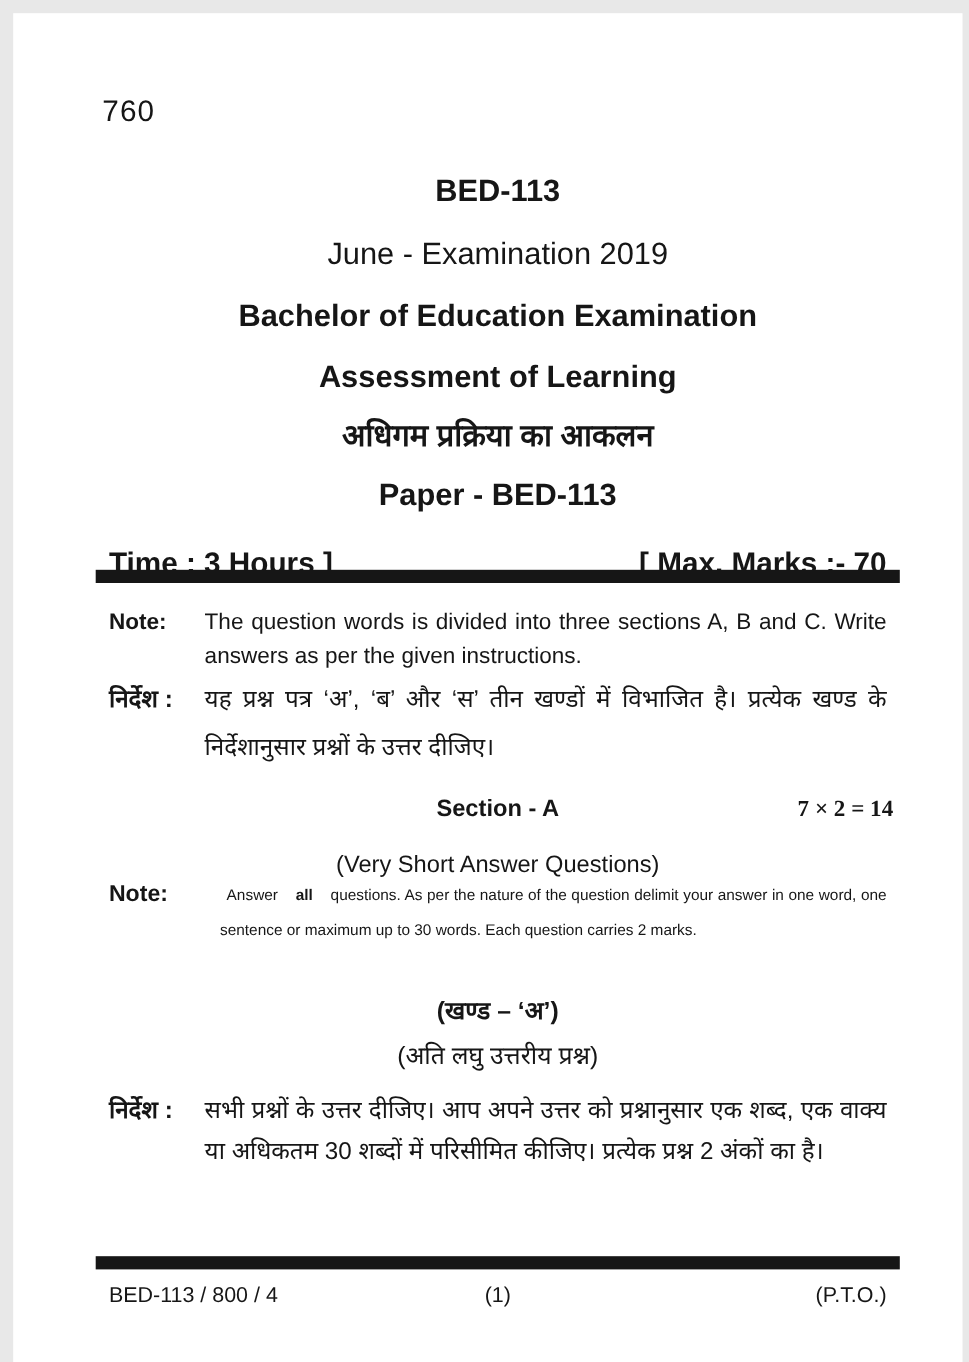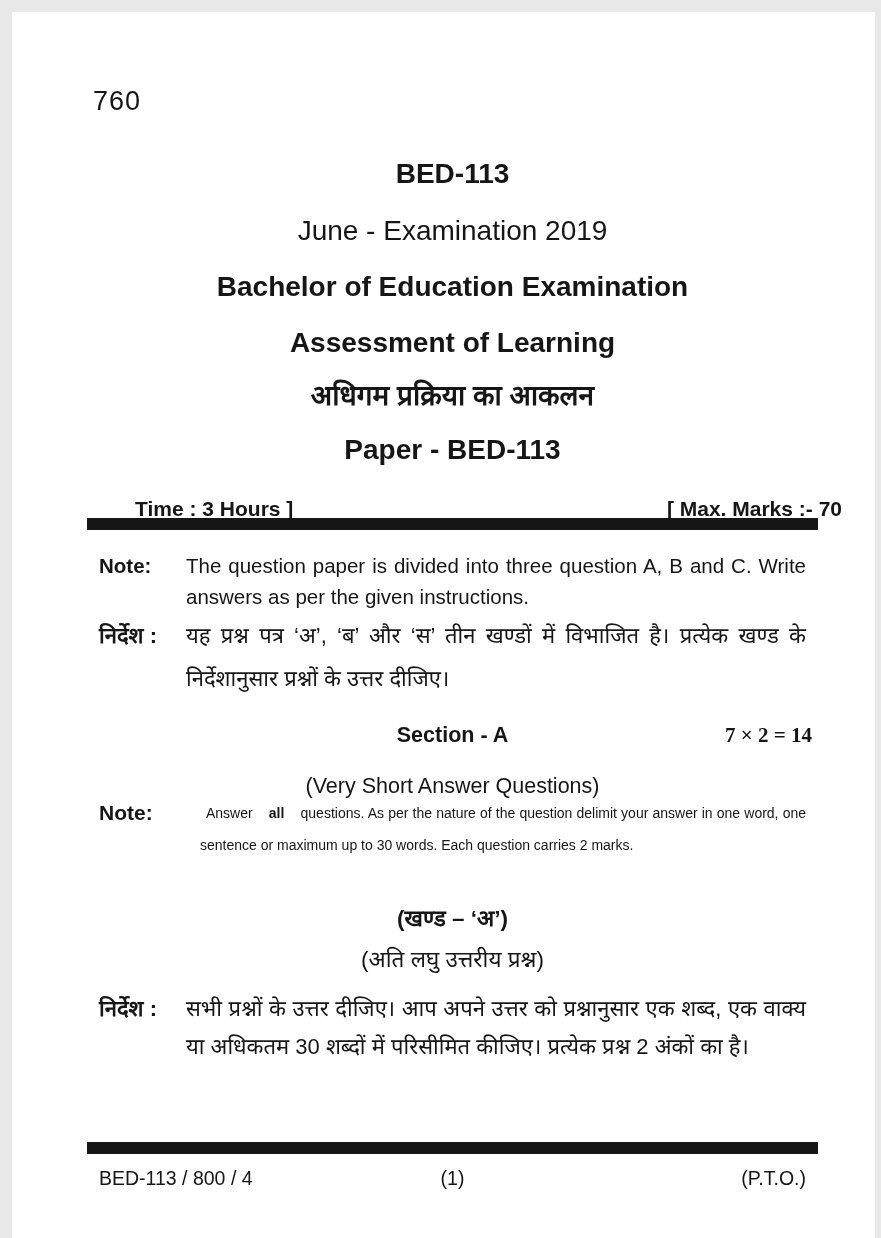--- a/index.html
+++ b/index.html
@@ -19,21 +19,21 @@
 
   .corner-num { left: 75px; top: 68px; font-size: 27px; letter-spacing: 1px; }
 
   .t-bold { font-weight: bold; }
   .title-line { font-size: 28px; }
   .hindi { font-family: "Liberation Sans", "DejaVu Sans", sans-serif; }
 
   .meta-row {
     left: 75px; top: 473px; width: 731px;
     display: flex; justify-content: space-between;
-    font-size: 21px; font-weight: bold; margin-left: 36px;
+    font-size: 27px; font-weight: bold;
   }
   .rule-thick { left: 75px; top: 506px; width: 731px; height: 5px; background: #161616; }
 
   .note-row { left: 75px; width: 731px; display: flex; align-items: flex-start; }
   .note-label { flex: 0 0 87px; font-weight: bold; font-size: 20.5px; line-height: 31px; }
   .note-label-hi { flex: 0 0 87px; font-weight: bold; font-size: 22px; line-height: 43px; }
   .note-text { flex: 1 1 auto; font-size: 20.5px; line-height: 31px; text-align: justify; }
   .note-text-hi { flex: 1 1 auto; font-size: 22px; line-height: 43px; text-align: justify; }
 
   .note1 { top: 526px; }
@@ -85,21 +85,21 @@
 
   <div class="abs meta-row">
     <span>Time : 3 Hours ]</span>
     <span>[ Max. Marks :- 70</span>
   </div>
 
   <div class="abs rule-thick"></div>
 
   <div class="abs note-row note1">
     <span class="note-label">Note:</span>
-    <div class="note-text">The question paper is divided into three question A, B and C. Write answers as per the given instructions.</div>
+    <div class="note-text">The question words is divided into three sections A, B and C. Write answers as per the given instructions.</div>
   </div>
 
   <div class="abs note-row note1-hi">
     <span class="note-label-hi hindi">निर्देश :</span>
     <div class="note-text-hi hindi">यह प्रश्न पत्र ‘अ’, ‘ब’ और ‘स’ तीन खण्डों में विभाजित है। प्रत्येक खण्ड के निर्देशानुसार प्रश्नों के उत्तर दीजिए।</div>
   </div>
 
   <div class="abs section-head">
     <span>Section - A</span>
     <span class="section-marks">7 × 2 = 14</span>

